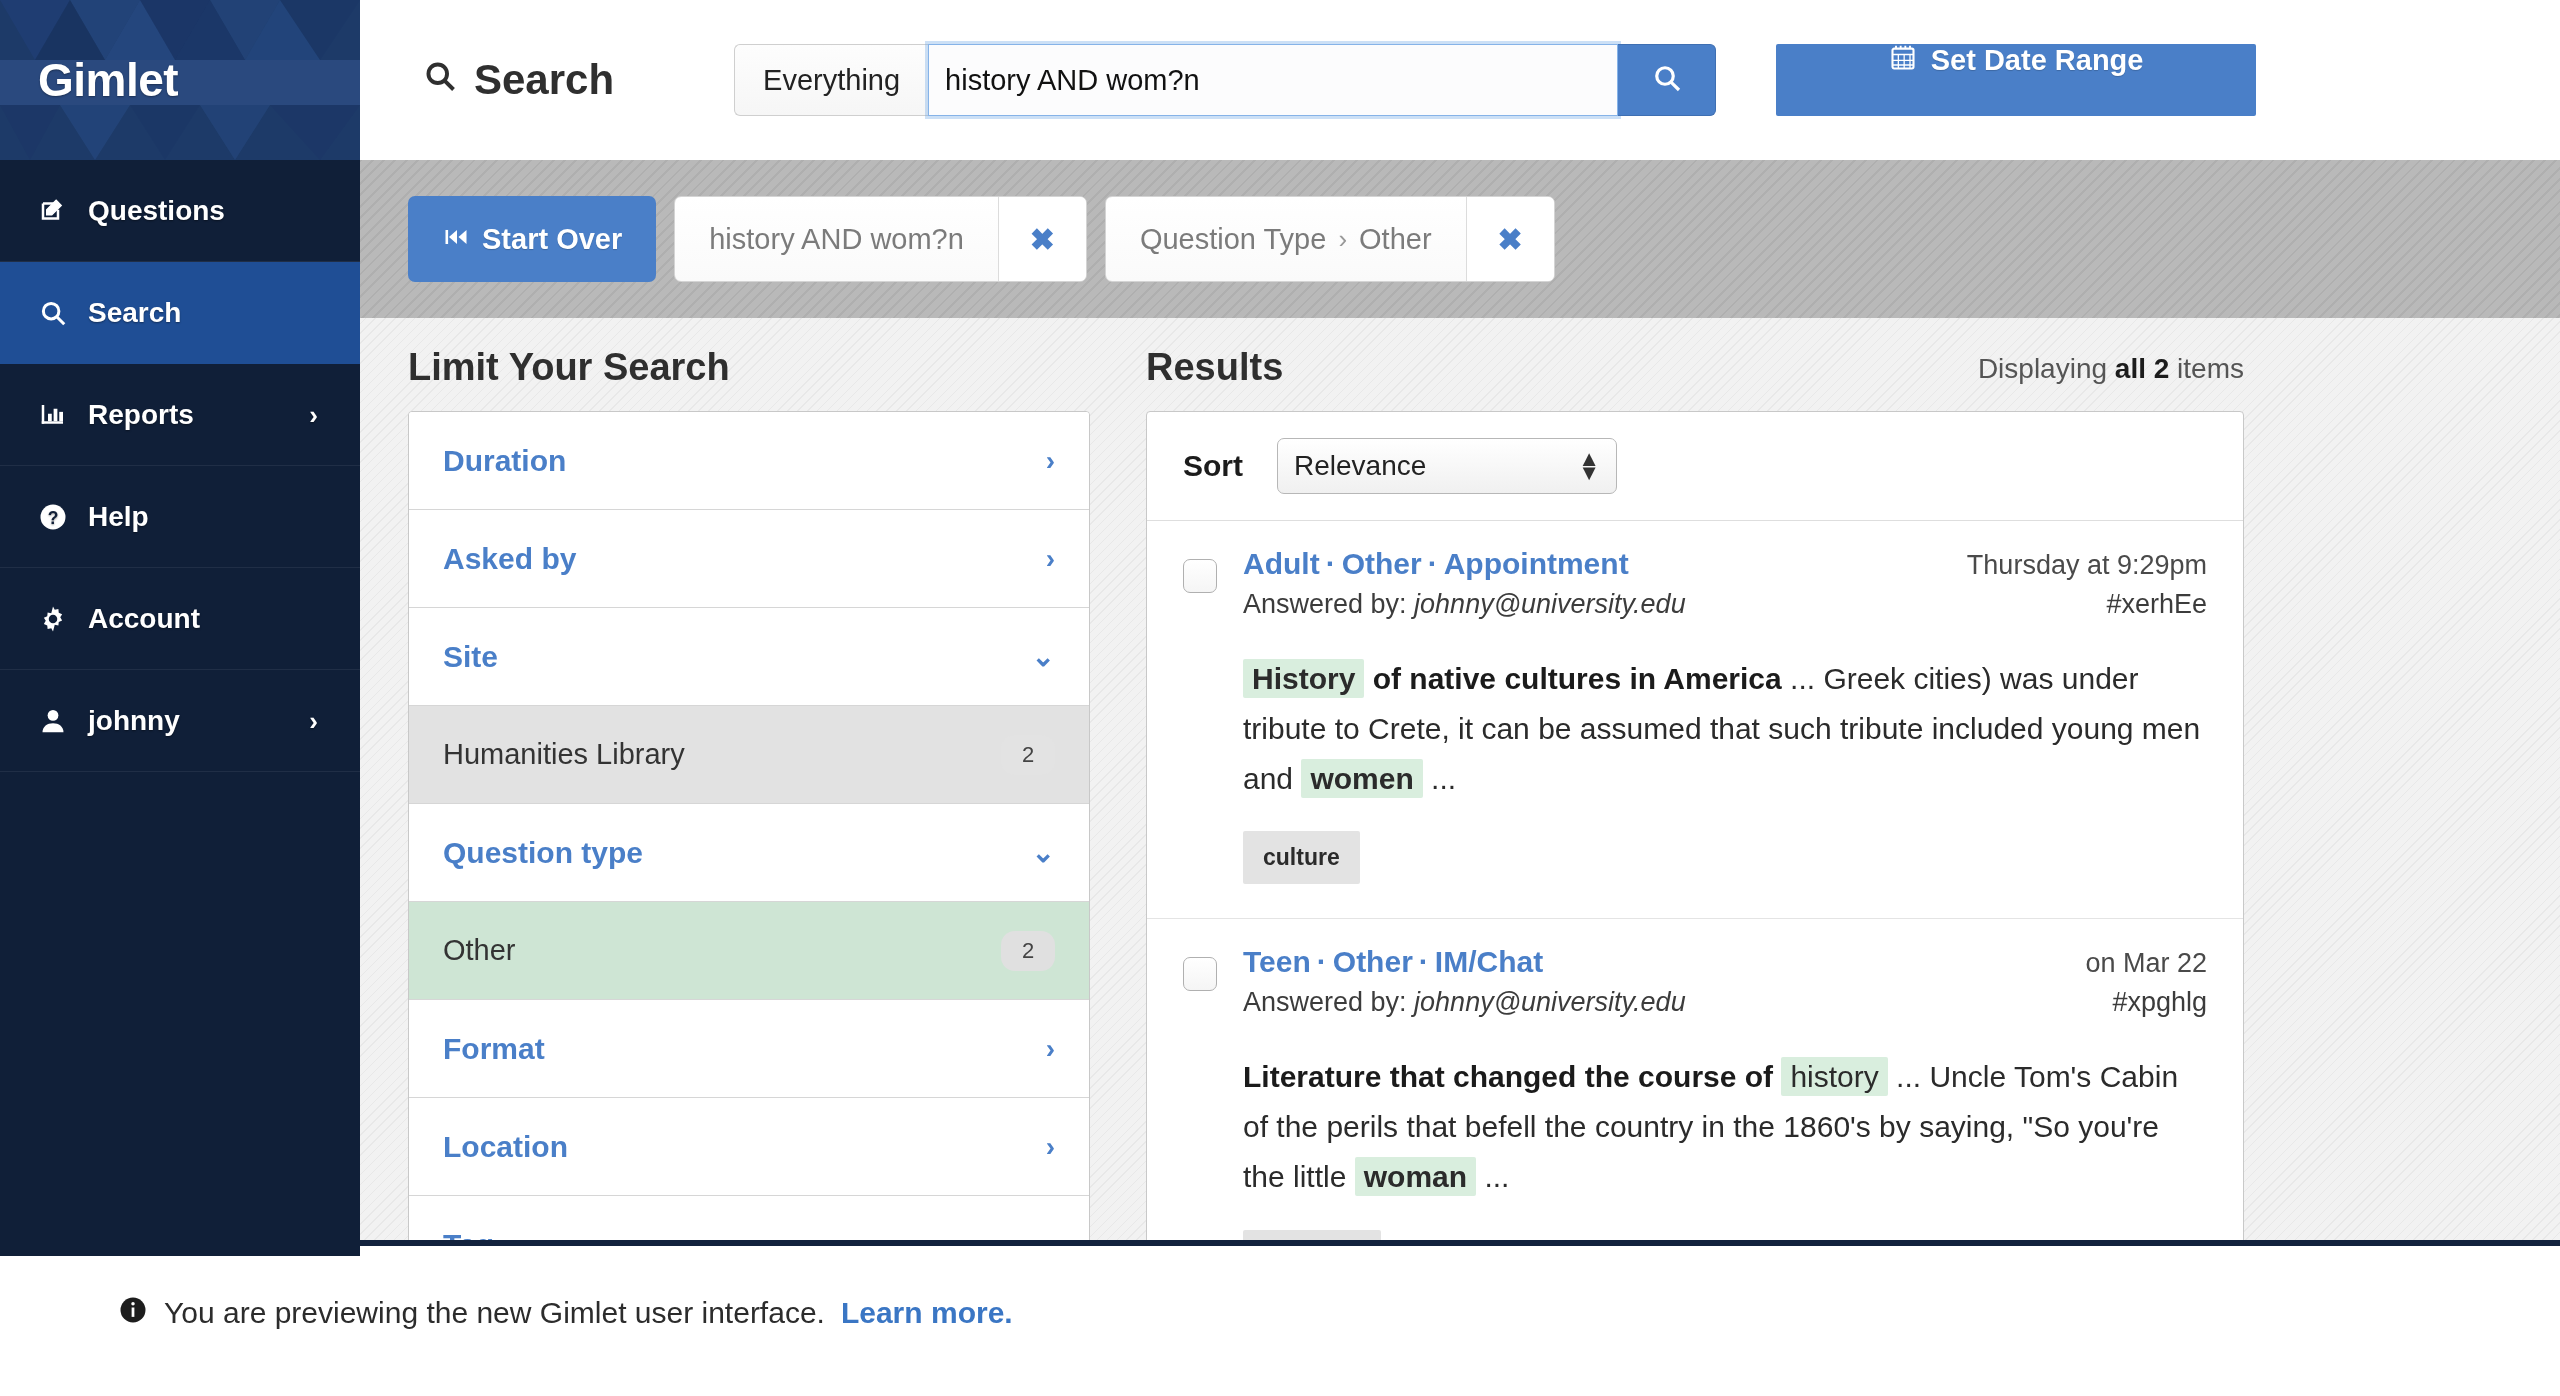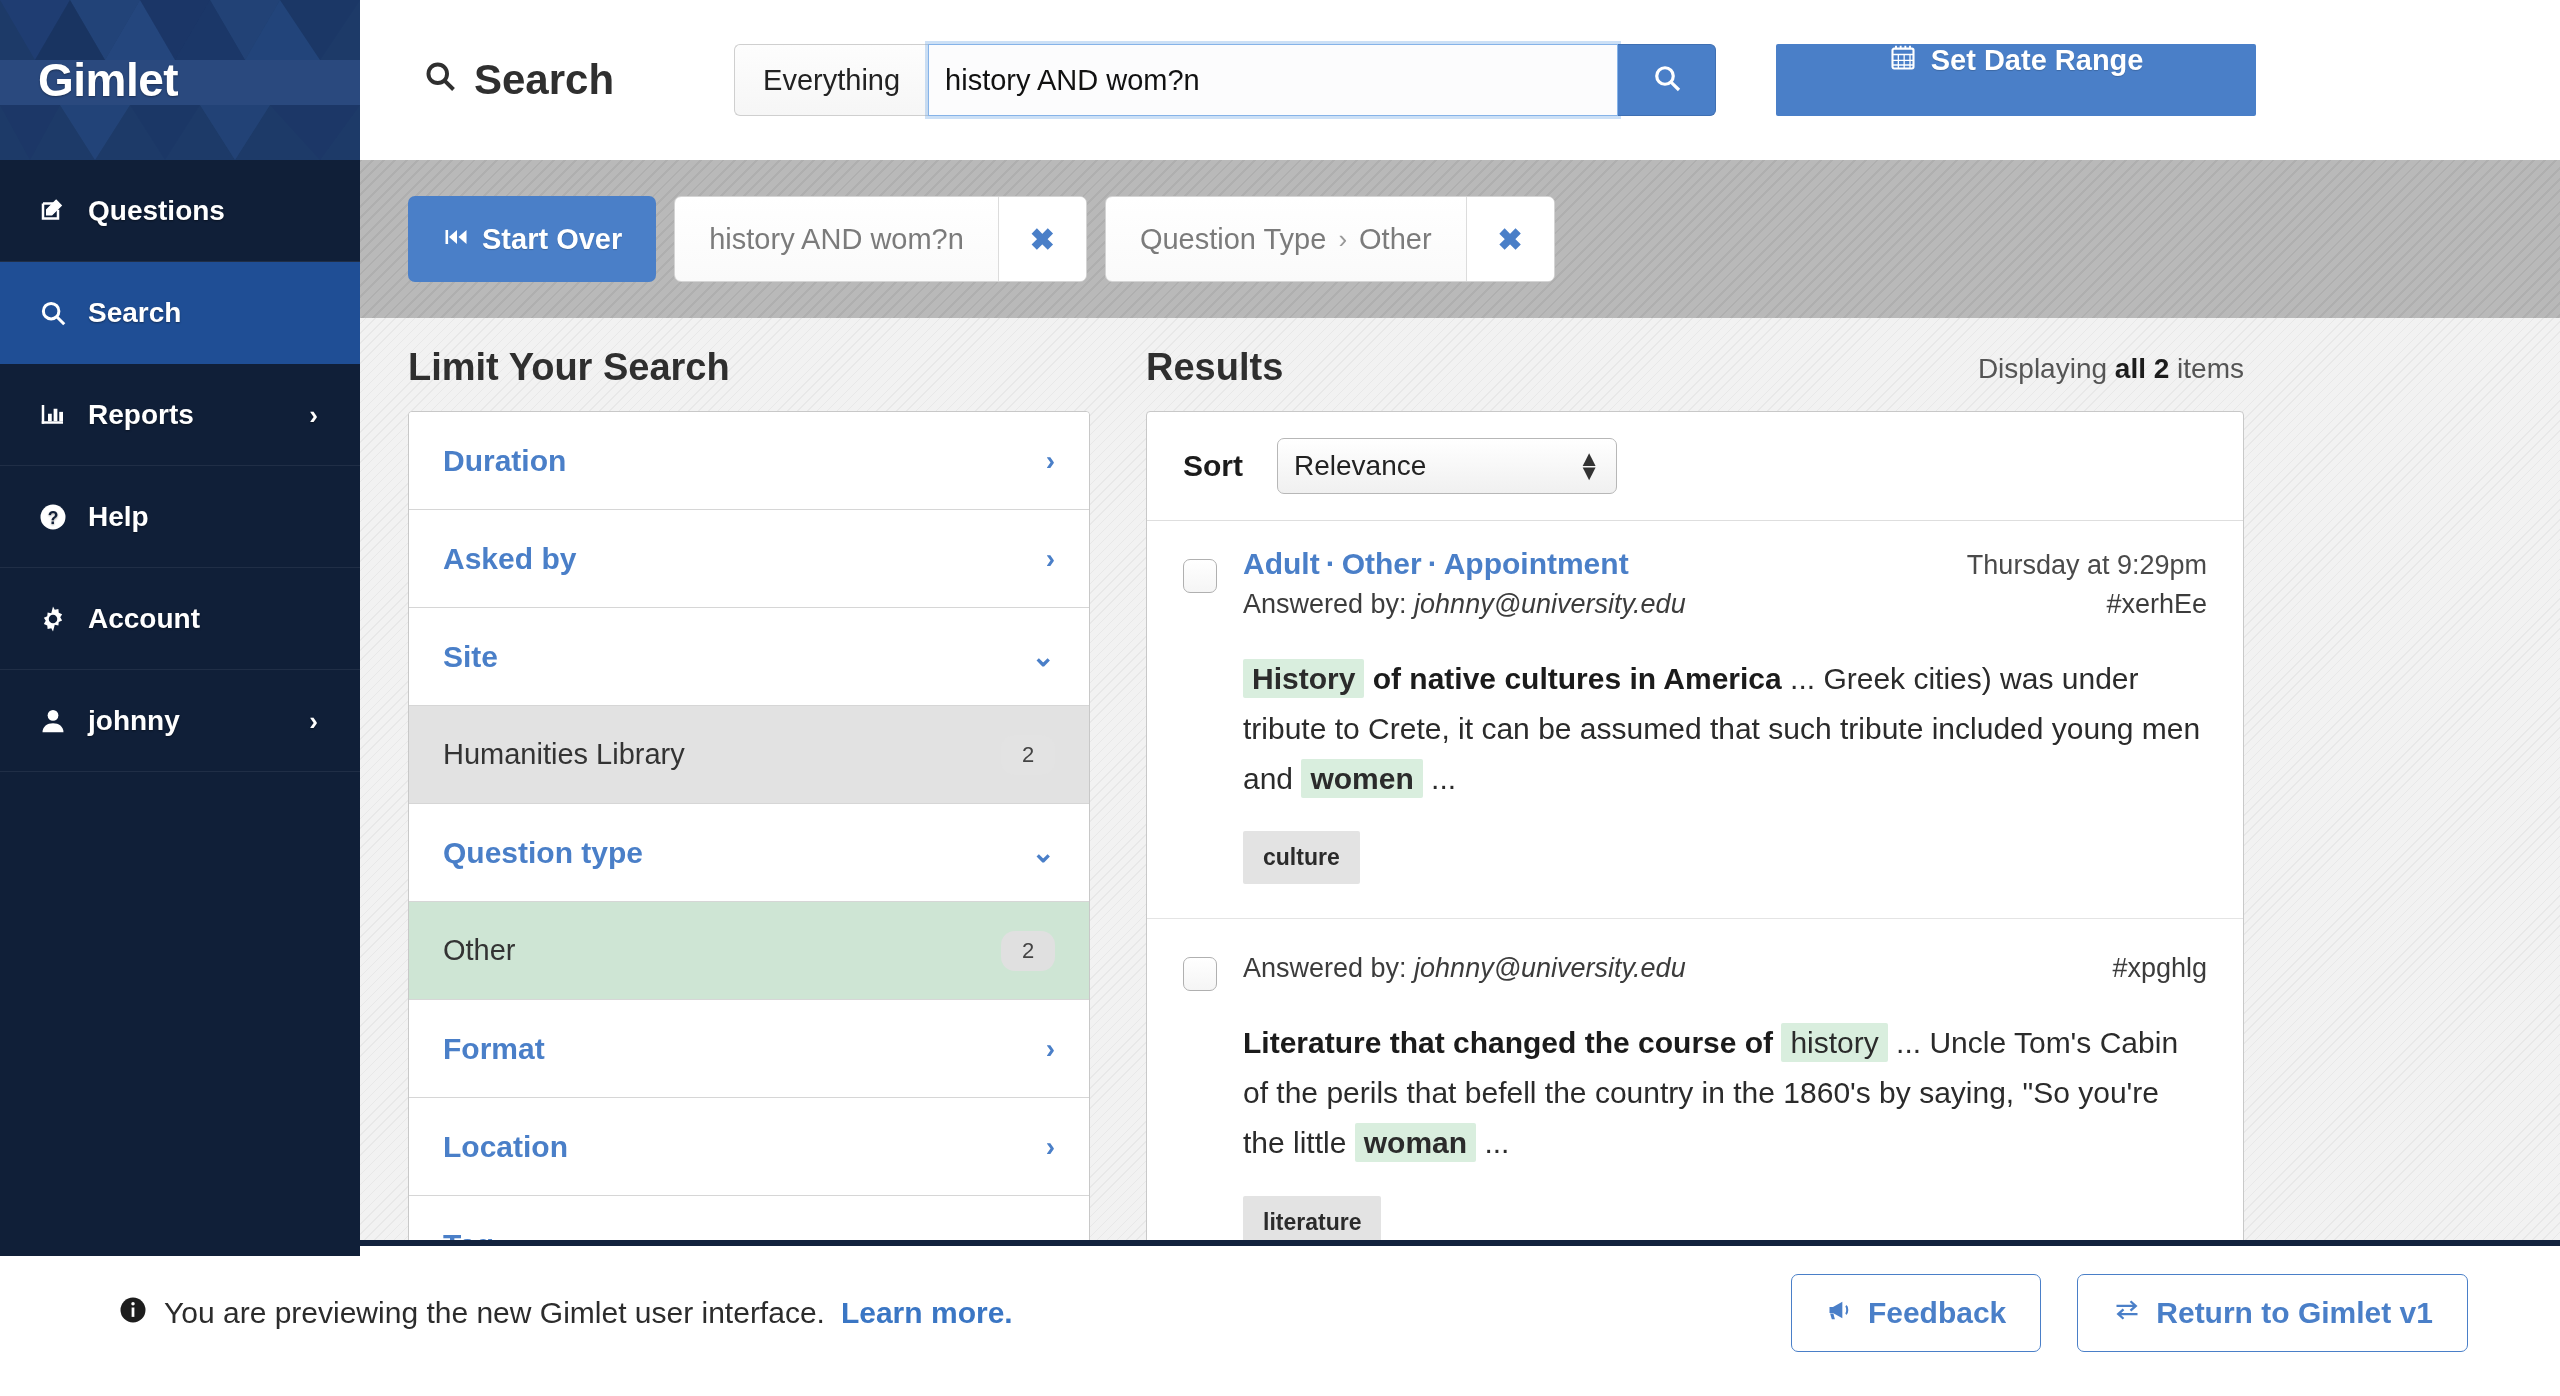--- a/index.html
+++ b/index.html
@@ -597,20 +597,26 @@
                 <div class="rsnippet">
                   <span class="hl b">History</span><b> of native cultures in America</b><span> ... Greek cities) was under tribute to Crete, it can be assumed that such tribute included young men and </span><span class="hl b">women</span><span> ...</span>
                 </div>
                 <span class="tagchip">culture</span>
               </div>
             </article>
 
             <article class="result">
               <div class="rcheck"></div>
               <div class="rbody">
+                <div class="rtop">
+                  <div class="rtitle">
+                    <span>Teen</span><span class="dot">·</span><span>Other</span><span class="dot">·</span><span>IM/Chat</span>
+                  </div>
+                  <div class="rdate">on Mar 22</div>
+                </div>
                 <div class="rmeta">
                   <div class="rans"><span>Answered by: </span><i>johnny@university.edu</i></div>
                   <div class="rid">#xpghlg</div>
                 </div>
                 <div class="rsnippet">
                   <b>Literature that changed the course of </b><span class="hl">history</span><span> ... Uncle Tom's Cabin of the perils that befell the country in the 1860's by saying, "So you're the little </span><span class="hl b">woman</span><span> ...</span>
                 </div>
                 <span class="tagchip">literature</span>
               </div>
             </article>
@@ -626,35 +632,14 @@
       <span>
         <svg width="30" height="30" viewBox="0 0 24 24">
           <circle cx="12" cy="12" r="10" fill="#1d1d1d"></circle>
           <rect x="10.9" y="10" width="2.2" height="7.5" fill="#fff"></rect>
           <circle cx="12" cy="7" r="1.4" fill="#fff"></circle>
         </svg>
       </span>
       <span>You are previewing the new Gimlet user interface.</span>
       <a>Learn more.</a>
     </div>
-    <div class="footer-btns">
-      <button class="fbtn">
-        <span>
-          <svg width="28" height="28" viewBox="0 0 24 24" fill="#4a7fc8">
-            <path d="M3 9.5v5h3l8 4.5V5L6 9.5z"></path>
-            <path d="M3.5 15l1.5 5h2.6l-1.3-5z"></path>
-            <path d="M17 8.5c1.6 1 1.6 6 0 7" fill="none" stroke="#4a7fc8" stroke-width="1.8"></path>
-          </svg>
-        </span>
-        <span>Feedback</span>
-      </button>
-      <button class="fbtn">
-        <span>
-          <svg width="30" height="28" viewBox="0 0 24 24" fill="none" stroke="#4a7fc8" stroke-width="2">
-            <path d="M3 8.5h16M15 4.5l4.5 4-4.5 4"></path>
-            <path d="M21 15.5H5M9 11.5l-4.5 4 4.5 4"></path>
-          </svg>
-        </span>
-        <span>Return to Gimlet v1</span>
-      </button>
-    </div>
   </footer>
 </div>
 
 </body></html>

